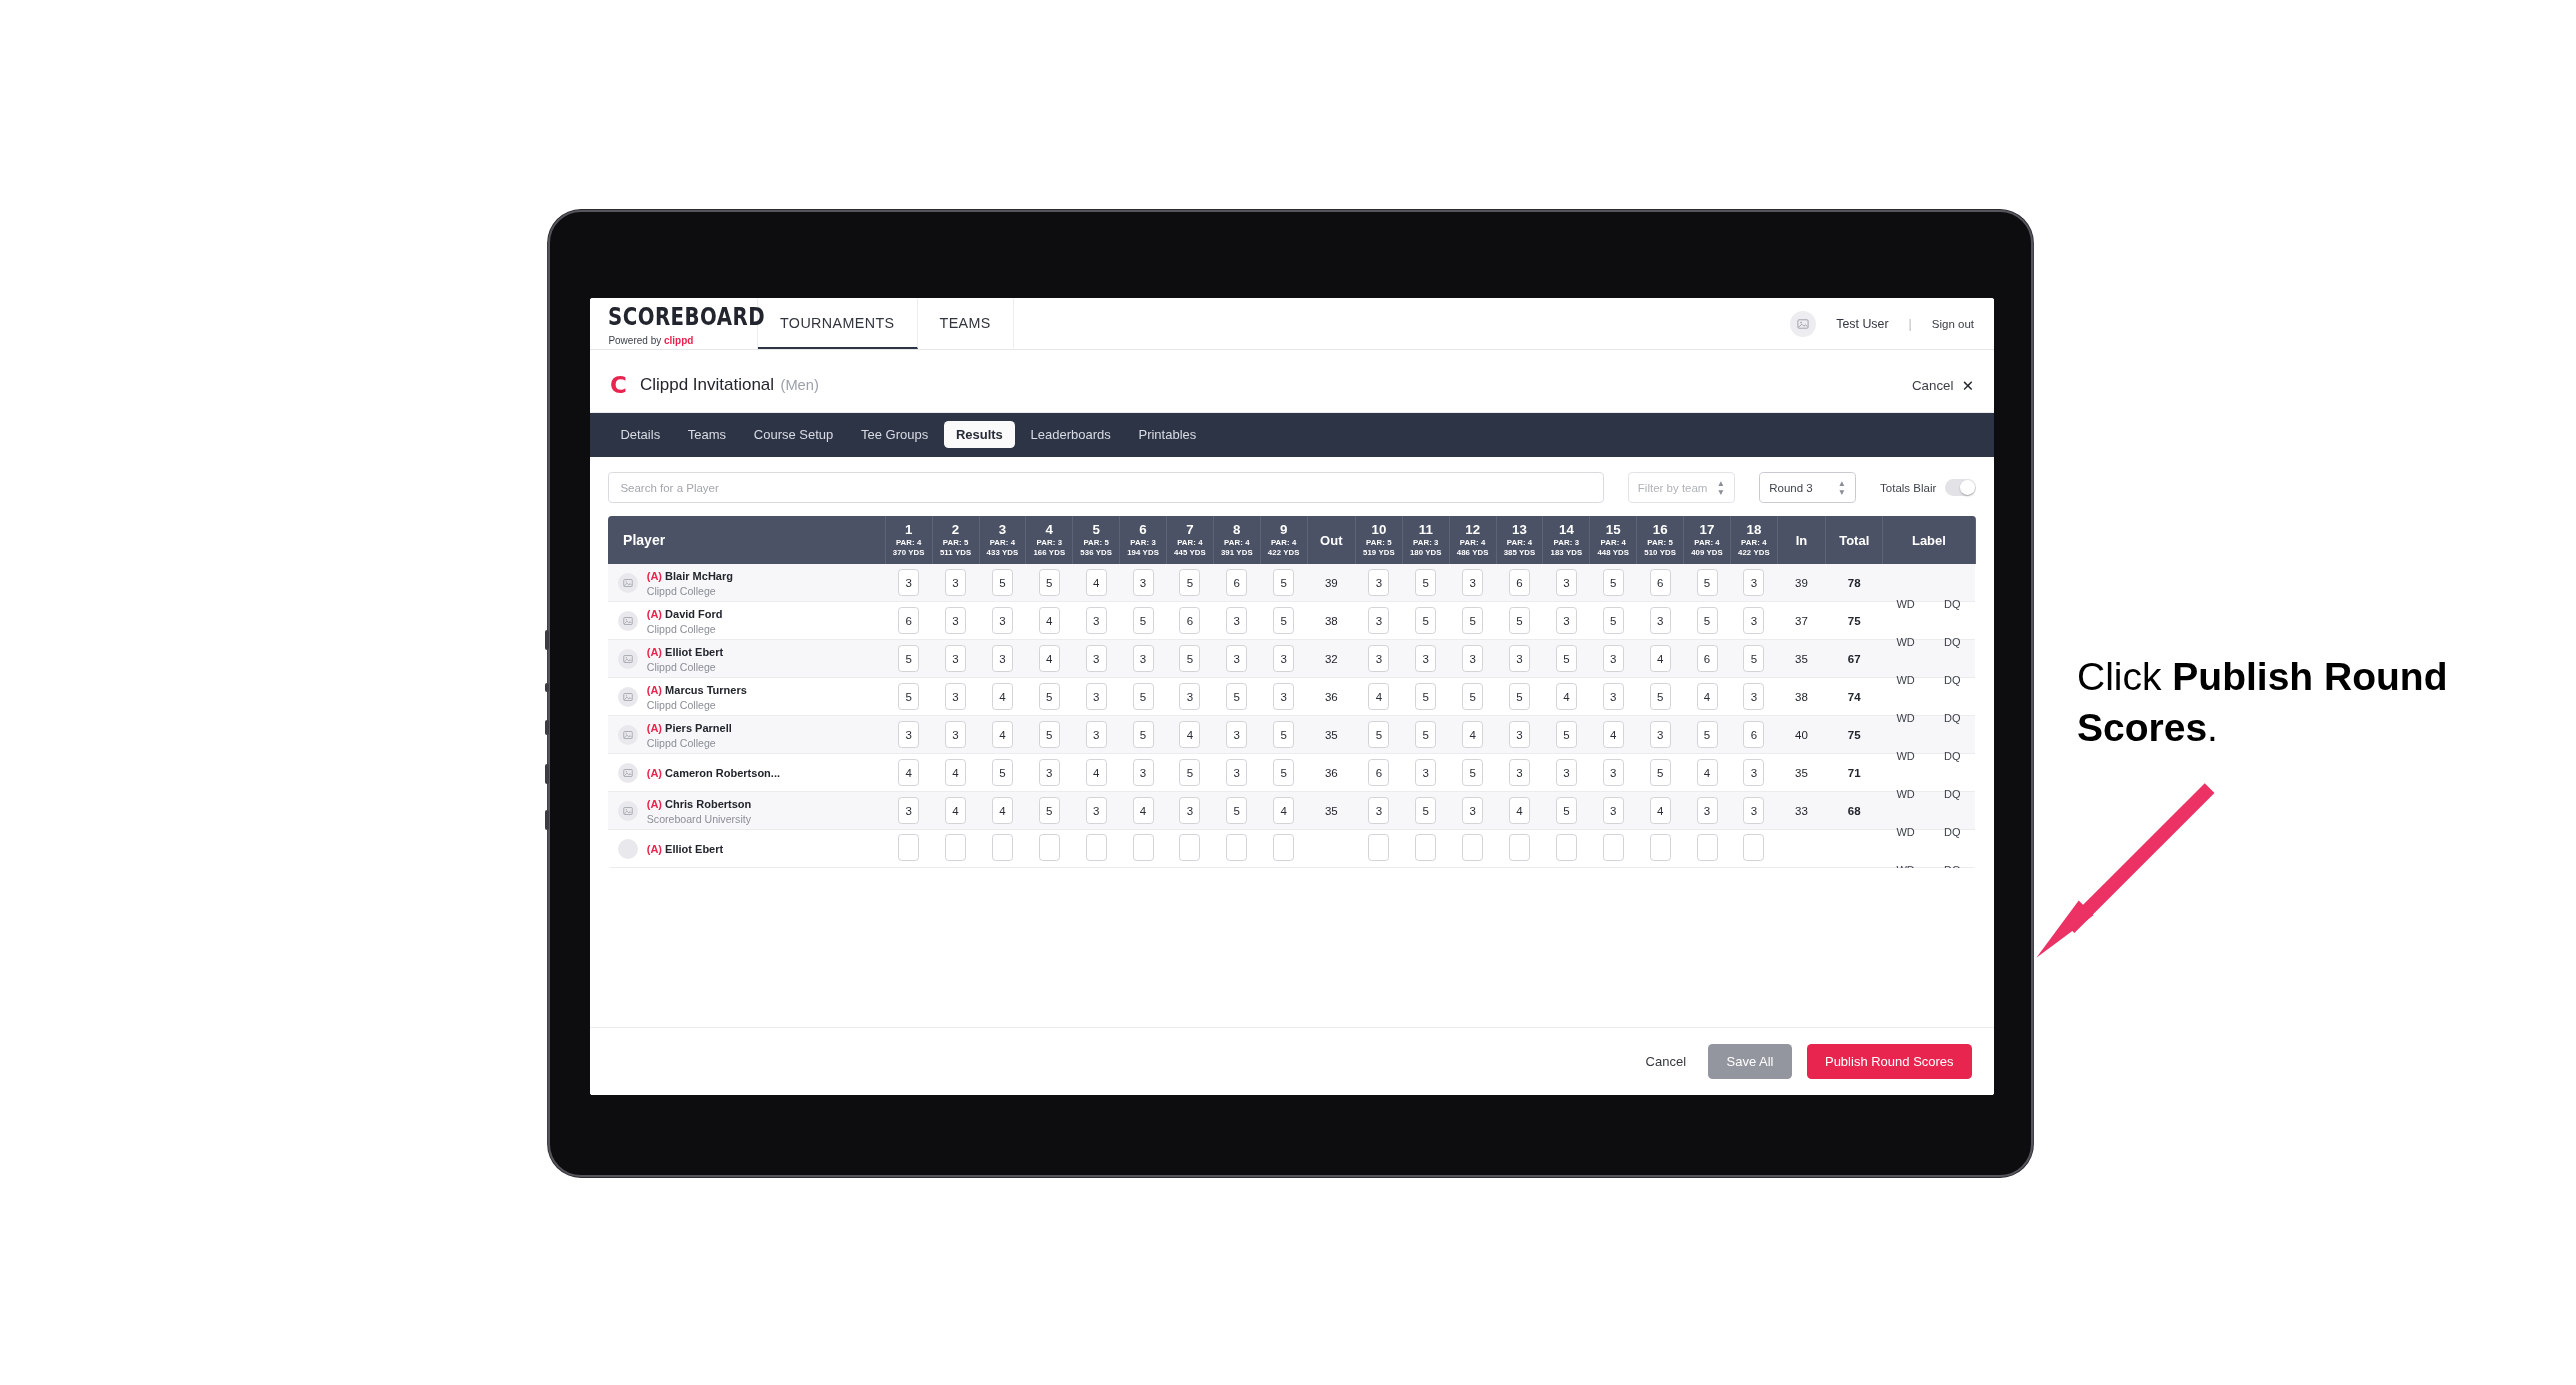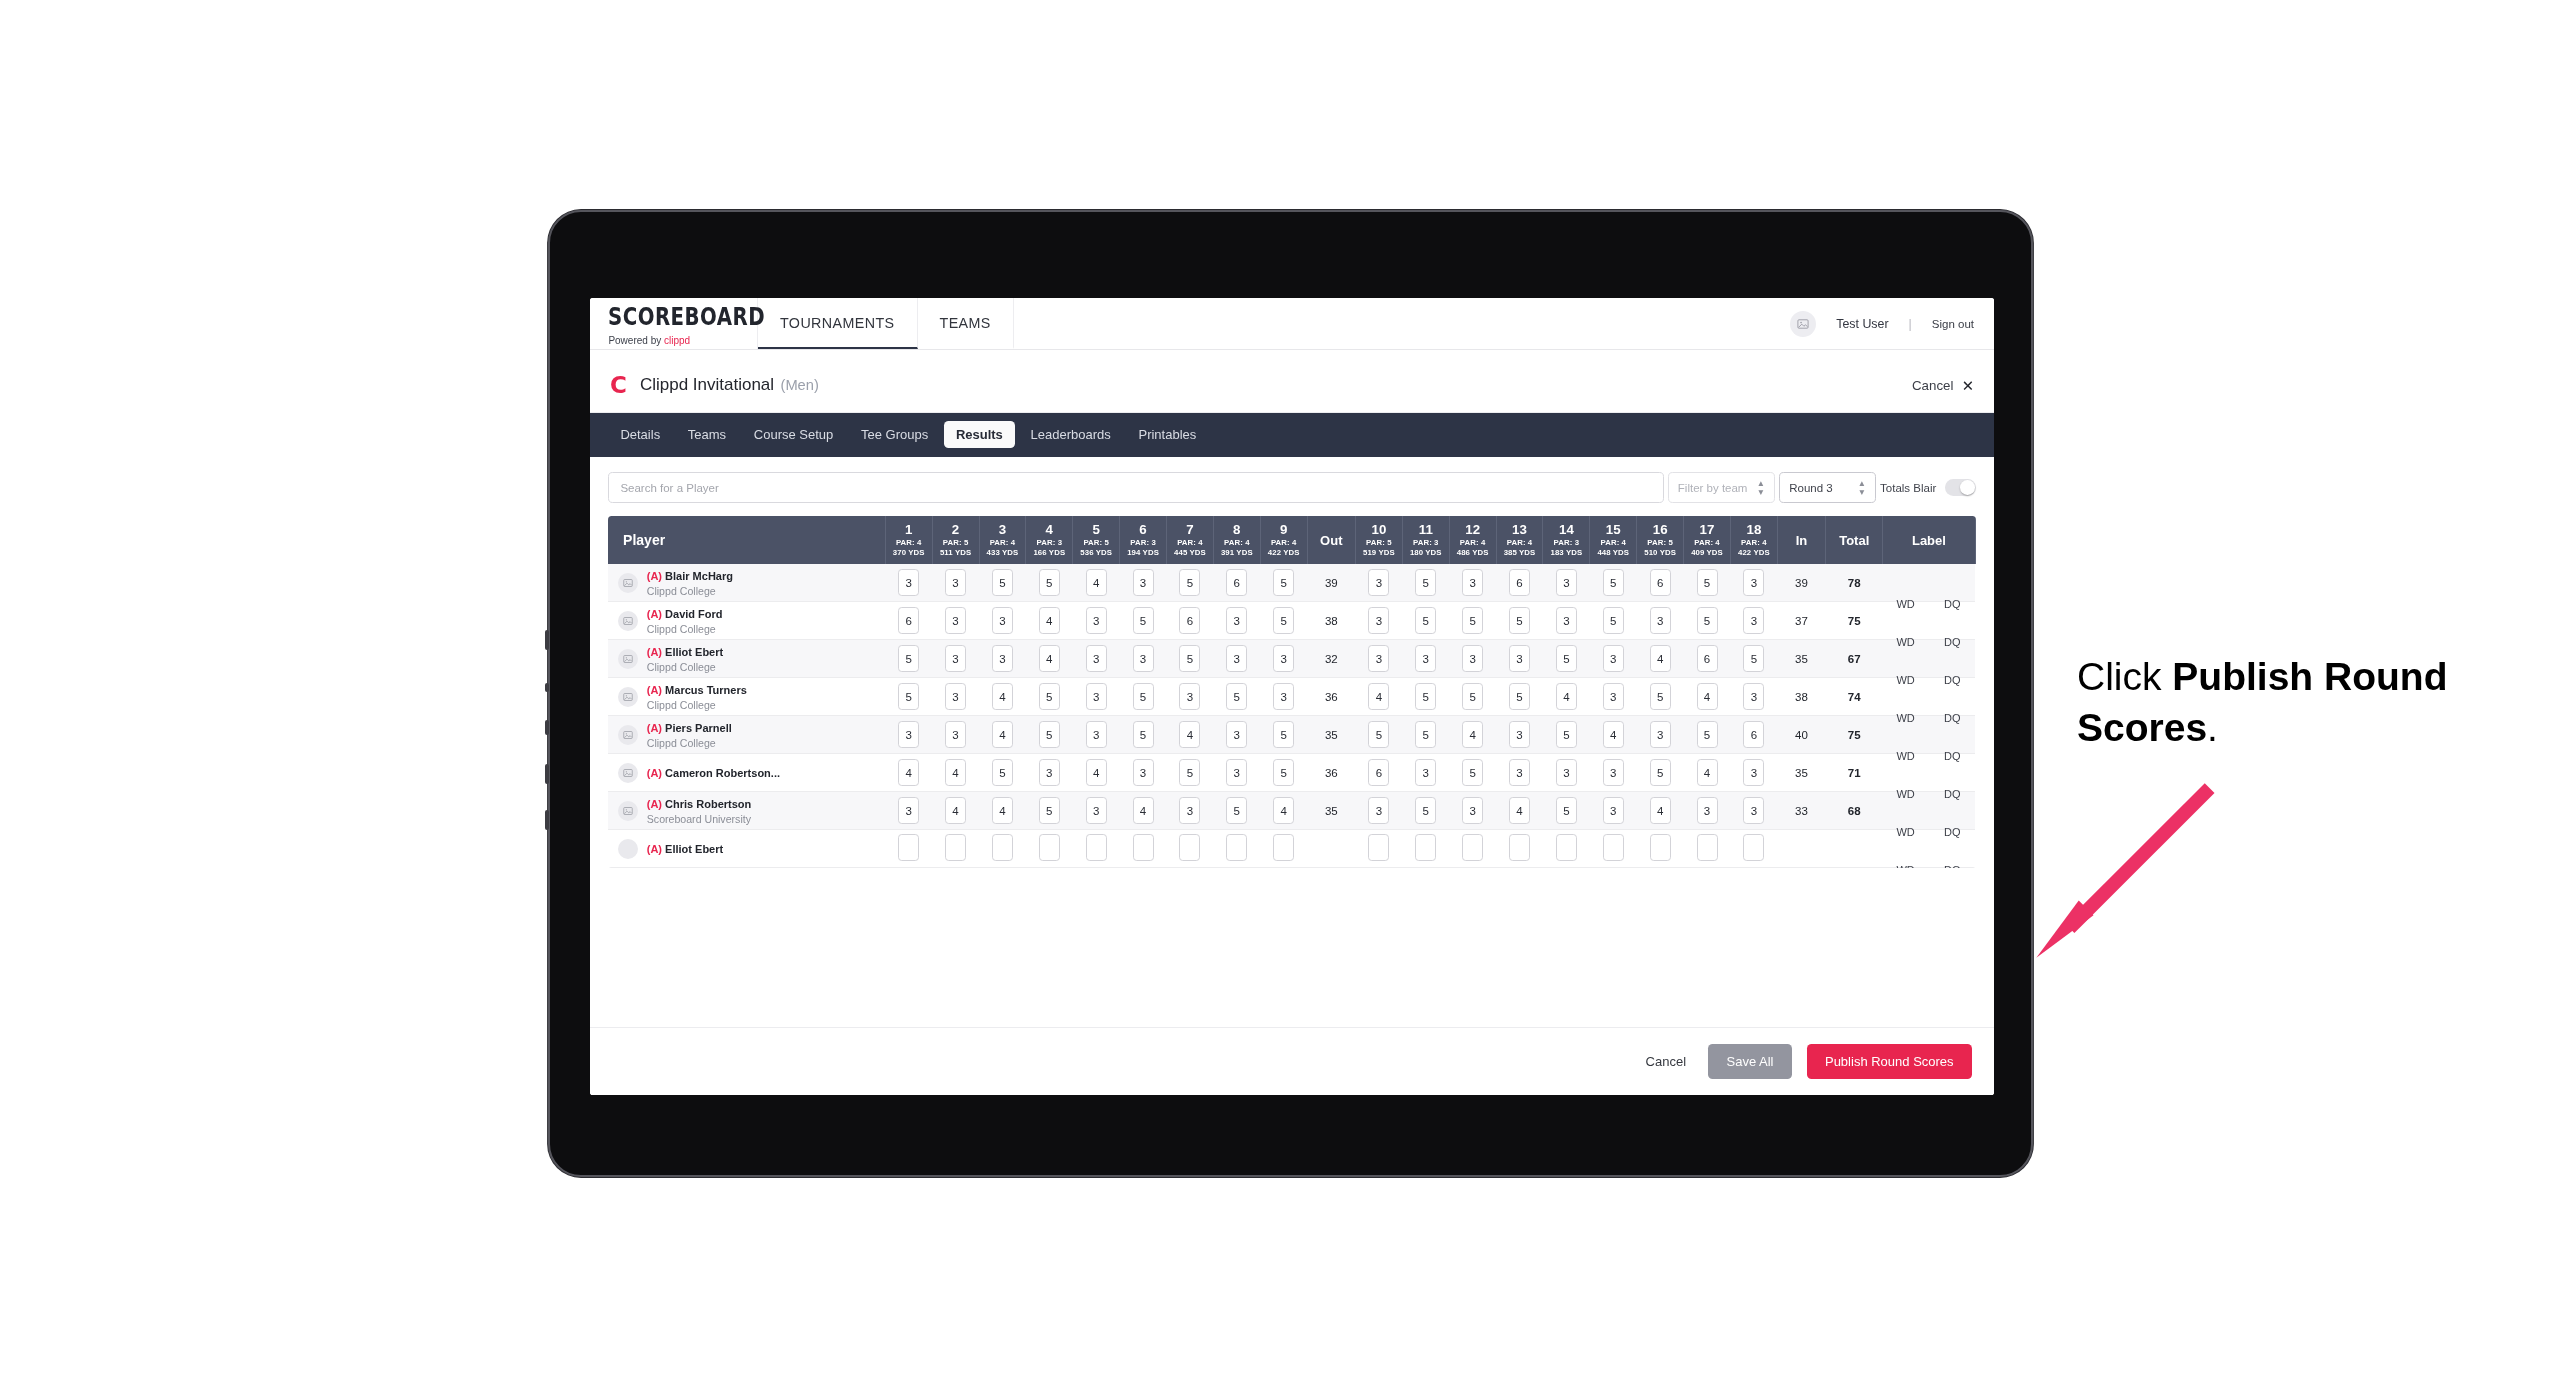--- a/index.html
+++ b/index.html
@@ -41,21 +41,21 @@
   .brand {
     width: 168px; padding: 6.4px 0 0 18.4px; display:flex; flex-direction:column; justify-content:center;
     border-right: 0.9px solid #ededf0;
   }
   .brand-title {
     font-family: "DejaVu Sans", sans-serif;
     font-weight: 700; font-size: 21px; letter-spacing: 0.5px; color:#22252d;
     line-height: 1; transform: scaleY(1.22) scaleX(0.94); transform-origin: left center;
   }
   .brand-sub { font-size: 10px; color:#3b3f49; margin-top:7.4px; }
-  .brand-sub .clippd { color:#e8254f; font-weight:400; }
+  .brand-sub .clippd { color:#e8254f; font-weight:700; }
 
   .navtabs { display:flex; align-items:stretch; }
   .navtab {
     display:flex; align-items:center; padding: 16px 22px;
     font-size: 14.3px; letter-spacing:0.4px; color:#32353d;
     border-bottom: 2.8px solid transparent; cursor:pointer;
     border-right: 0.9px solid #ededf0;
   }
   .navtab.active { border-bottom-color:#2d3446; }
 
@@ -88,21 +88,21 @@
   .subtabs {
     background:#2d3446; display:flex; align-items:center; gap:3.7px;
     padding: 7.4px 18.4px; height:44px;
   }
   .subtab {
     font-size:13px; color:#d9dce4; padding: 6.4px 12px; border-radius:4.6px; cursor:pointer;
   }
   .subtab.active { background:#fafafa; color:#272b36; font-weight:600; }
 
   
-  .filters { display:flex; align-items:center; gap:4px; padding: 15.6px 18.4px 13px 18.4px; }
+  .filters { display:flex; align-items:center; gap:24px; padding: 15.6px 18.4px 13px 18.4px; }
   .search {
     flex:1; height:31px; border:0.9px solid #d9d9de; border-radius:4.6px; background:#fff;
     padding: 0 11px; font-size:12px; color:#3a3d46; display:flex; align-items:center;
   }
   .search .ph { color:#a4a6ad; font-size:11.5px; }
   .selbox {
     height:31px; min-width:97px; border:0.9px solid #c9c9d0; border-radius:4.6px; background:#fff;
     display:flex; align-items:center; justify-content:space-between; gap:9.2px;
     padding: 0 9.2px; font-size:11.5px; color:#40434c; cursor:pointer;
   }

